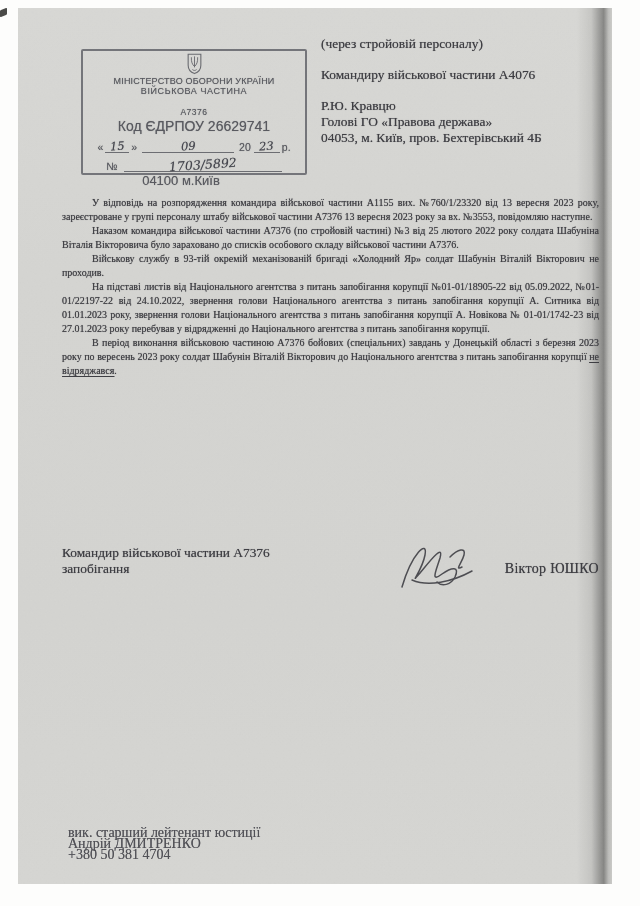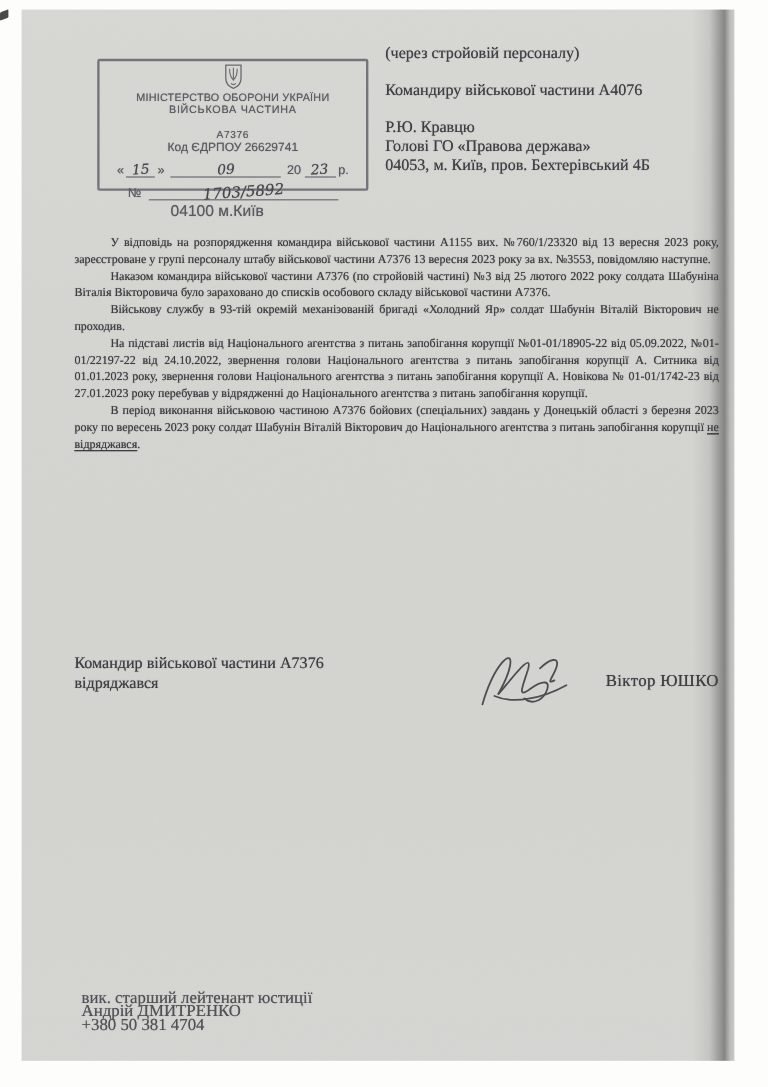--- a/index.html
+++ b/index.html
@@ -30,35 +30,35 @@
         rgba(0,0,0,0.08) 96.5%, rgba(0,0,0,0.38) 98.6%,
         rgba(0,0,0,0.12) 99.4%, rgba(0,0,0,0.05) 100%),
       linear-gradient(to bottom, #d8d8d5 0%, #d5d5d2 30%, #d4d4d1 70%, #d6d6d3 100%);
     color: #3e3e43;
   }
   .noise { position: absolute; left: 0; top: 0; width: 100%; height: 100%; opacity: .5; pointer-events: none; }
 
   
   .stamp {
     position: absolute; left: 63px; top: 41px;
-    width: 226px; height: 110px;
+    width: 226px; height: 126px;
     border: 2px solid #74757a;
     border-radius: 2px;
     color: #595a60;
     font-family: "Liberation Sans", "DejaVu Sans", sans-serif;
     text-align: center;
     box-sizing: border-box;
     padding-top: 2px;
     text-shadow: 0 0 .8px rgba(90,91,96,.7);
   }
   .stamp .emblem { display: block; margin: 0 auto; }
   .stamp-line1 { font-size: 9px;   letter-spacing: .2px; margin-top: 1px; }
   .stamp-line2 { font-size: 9px;   letter-spacing: .6px; }
   .stamp-line3 { font-size: 8.5px; letter-spacing: .5px; margin-top: 11px; }
-  .stamp-line4 { font-size: 10px; margin-top: 1px; }
+  .stamp-line4 { font-size: 14px; margin-top: 1px; }
   .form-row {
     display: flex; align-items: flex-end; justify-content: center;
     font-size: 10.5px; margin-top: 6px; height: 13px;
   }
   .slot { border-bottom: 1px solid #6c6d72; display: inline-flex; justify-content: center; align-items: flex-end; }
   .slot.day   { width: 24px; margin: 0 2px; }
   .slot.month { width: 92px; margin: 0 5px; }
   .slot.year  { width: 26px; margin: 0 2px 0 3px; }
   .slot.num   { width: 158px; margin-left: 6px; }
   .hw {
@@ -185,21 +185,21 @@
       <p>У відповідь на розпорядження командира військової частини А1155 вих. №760/1/23320 від 13 вересня 2023 року, зареєстроване у групі персоналу штабу військової частини А7376 13 вересня 2023 року за вх. №3553, повідомляю наступне.</p>
       <p>Наказом командира військової частини А7376 (по стройовій частині) №3 від 25 лютого 2022 року солдата Шабуніна Віталія Вікторовича було зараховано до списків особового складу військової частини А7376.</p>
       <p>Військову службу в 93-тій окремій механізованій бригаді «Холодний Яр» солдат Шабунін Віталій Вікторович не проходив.</p>
       <p>На підставі листів від Національного агентства з питань запобігання корупції №01-01/18905-22 від 05.09.2022, №01-01/22197-22 від 24.10.2022, звернення голови Національного агентства з питань запобігання корупції А. Ситника від 01.01.2023 року, звернення голови Національного агентства з питань запобігання корупції А. Новікова № 01-01/1742-23 від 27.01.2023 року перебував у відрядженні до Національного агентства з питань запобігання корупції.</p>
       <p><span>В період виконання військовою частиною А7376 бойових (спеціальних) завдань у Донецькій області з березня 2023 року по вересень 2023 року солдат Шабунін Віталій Вікторович до Національного агентства з питань запобігання корупції </span><span class="underlined">не відряджався</span><span>.</span></p>
     </div>
 
     <div class="signature-row">
       <div class="signer-post">
         <div>Командир військової частини А7376</div>
-        <div>відряджався</div>
+        <div>запобігання</div>
       </div>
       <svg class="signature-mark" width="100" height="62" viewBox="0 0 100 62">
         <g fill="none" stroke="#3c3c42" stroke-width="1.5" stroke-linecap="round" opacity="0.88">
           <path d="M10,52 C20,18 36,4 33,20 C30,36 16,52 28,38 C38,26 52,8 48,23 C44,36 38,48 50,39 C60,32 68,31 63,42 C59,50 50,52 45,47"></path>
           <path d="M20,45 C36,52 60,47 80,36"></path>
           <path d="M58,22 C66,14 74,12 72,20 C70,28 62,36 70,32"></path>
         </g>
       </svg>
       <div class="signer-name">Віктор ЮШКО</div>
     </div>

